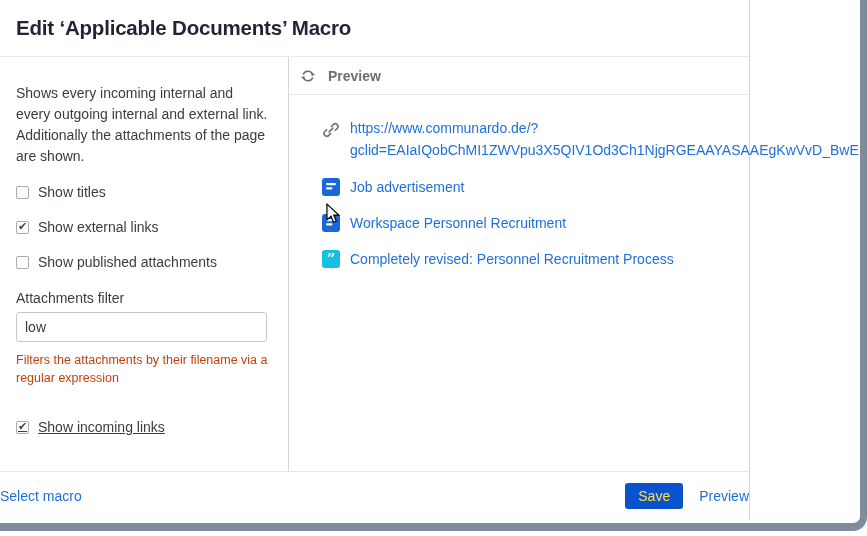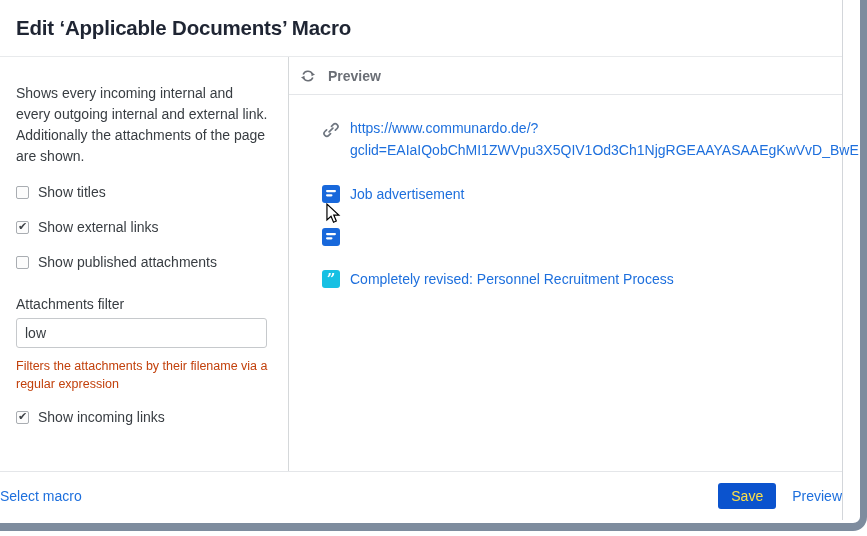--- a/index.html
+++ b/index.html
@@ -14,21 +14,21 @@
   
   .window-edge{
     position:absolute; left:0; top:0; width:867px; height:531px;
     border-right:7px solid var(--frame,#7e8c9e);
     border-bottom:8px solid var(--frame,#7e8c9e);
     border-bottom-right-radius:14px;
     pointer-events:none;
   }
 
   .dialog{
-    position:absolute; left:0; top:0; width:843px; height:520px;
+    position:absolute; left:0; top:0; width:750px; height:520px;
     background:#fff; border-right:1px solid #d3d6da;
     display:flex; flex-direction:column;
   }
 
   .dlg-header{
     height:57px; flex:0 0 57px; border-bottom:1px solid #e8eaec;
     display:flex; align-items:center; padding:0 16px;
   }
   .dlg-title{
     font-size:20.5px; font-weight:700; color:#1f2533; letter-spacing:-0.2px;
@@ -48,43 +48,43 @@
     width:13px; height:13px; border:1px solid #a9adb2; background:#fcfcfc;
     display:inline-flex; align-items:center; justify-content:center;
     border-radius:2px; flex:0 0 13px;
   }
   .cb.checked::after{
     content:"\2714"; font-size:11px; line-height:11px; color:#3f4348;
     position:relative; top:-1px;
   }
   .cb-label{ margin-left:9px; color:#383d42; }
 
-  .filter-group{ margin-top:26px; }
+  .filter-group{ margin-top:20px; }
   .filter-label{ color:#383d42; margin-bottom:6px; }
   .filter-input{
     width:251px; height:26px; border:1px solid #c6c9cc; border-radius:3px;
     padding:14px 8px; font-size:14px; color:#383d42;
     font-family:"Liberation Sans","DejaVu Sans",sans-serif; outline:none;
   }
   .filter-help{
     margin-top:9px; font-size:12.5px; line-height:18px; color:#c2410c; width:256px;
   }
-  .incoming-row{ margin-top:16px; }
+  .incoming-row{ margin-top:32px;text-decoration:underline; }
 
   
   .right-panel{ flex:1 1 auto; display:flex; flex-direction:column; min-width:0; }
   .preview-header{
     height:38px; flex:0 0 38px; border-bottom:1px solid #e4e6e9;
     display:flex; align-items:center; padding-left:11px; gap:12px;
   }
   .preview-title{ font-size:14px; font-weight:700; color:#6b6f76; }
   .refresh-icon{ width:16px; height:16px; display:inline-block; }
 
   .preview-content{
-    padding:24px 12px 0 33px; display:flex; flex-direction:column; gap:24px;
+    padding:24px 12px 0 33px; display:flex; flex-direction:column; gap:17px;
     position:relative;
   }
   .p-item{ display:flex; align-items:flex-start; gap:10px; }
   .p-icon{ width:18px; height:18px; flex:0 0 18px; display:inline-block; }
   .p-link{
     color:var(--link,#1d6fdd); font-size:14px; line-height:19px;
     text-decoration:none; cursor:pointer; white-space:nowrap;
   }
   .url-lines{ line-height:22px; margin-top:-2px; }
   .url-lines .p-link{ display:block; line-height:22px; }
@@ -200,20 +200,21 @@
           </div>
 
           <div class="p-item">
             <span class="p-icon">
               <svg width="18" height="18" viewBox="0 0 18 18">
                 <rect class="icon-rect" x="0" y="0" width="18" height="18" rx="3"></rect>
                 <rect x="4" y="5" width="10" height="2.2" rx="1.1" fill="#fff"></rect>
                 <rect x="4" y="9.2" width="6.5" height="2.2" rx="1.1" fill="#fff"></rect>
               </svg>
             </span>
+            <a class="p-link">Workspace Personnel Recruitment</a>
           </div>
 
           <div class="p-item">
             <span class="p-icon">
               <svg width="18" height="18" viewBox="0 0 18 18">
                 <rect class="icon-rect-blog" x="0" y="0" width="18" height="18" rx="3"></rect>
                 <text x="9" y="13.5" text-anchor="middle" fill="#fff" font-family="'DejaVu Serif',serif" font-size="15" font-weight="bold">”</text>
               </svg>
             </span>
             <a class="p-link">Completely revised: Personnel Recruitment Process</a>

